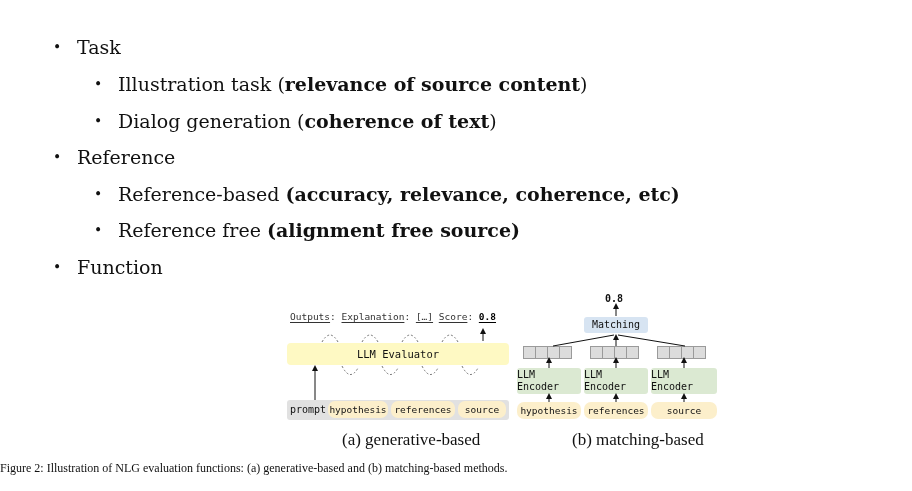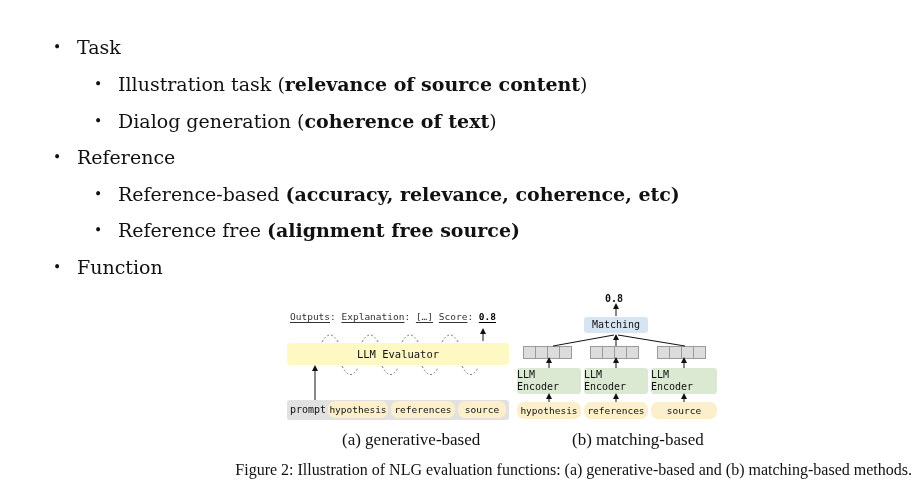--- a/index.html
+++ b/index.html
@@ -16,21 +16,21 @@
   .out-line u { text-underline-offset: 2px; }
   .evaluator { background: #fef9c3; border-radius: 4px; font-size: 10.5px; text-align: center; color: #111; }
   .input-bar { background: #e1e1e1; border-radius: 3px; }
   .token { background: #fcefcb; border-radius: 7px; font-size: 9.5px; text-align: center; line-height: 17px; color: #111; }
   .prompt { font-size: 10px; line-height: 17px; color: #111; }
   .subcap { font-size: 17px; font-family: "Liberation Serif", serif; color: #111; white-space: nowrap; }
   .matching { background: #d7e4f2; border-radius: 3px; font-size: 10px; text-align: center; line-height: 16px; }
   .encoder { background: #dbe9d2; border-radius: 3px; font-size: 10px; text-align: left; line-height: 12px; padding-top: 1px; }
   .vec { display: flex; }
   .vec span { width: 11px; height: 11px; background: #dcdcdc; border: 1px solid #9a9a9a; margin-right: -1px; }
-  .caption { position: absolute; top: 461px; left: 0; width: 912px; text-align: right; font-family: "Liberation Serif", serif; font-size: 16px; }
+  .caption { position: absolute; top: 461px; left: 0; width: 912px; text-align: left; font-family: "Liberation Serif", serif; font-size: 12px; }
   svg.overlay { position: absolute; left: 0; top: 0; }
 </style>
 </head>
 <body>
 
 <div class="bullet l1" style="left:77px; top:35px;">
   <span class="dot">•</span>
   <span>Task</span>
 </div>
 <div class="bullet l2" style="left:118px; top:72px;">

